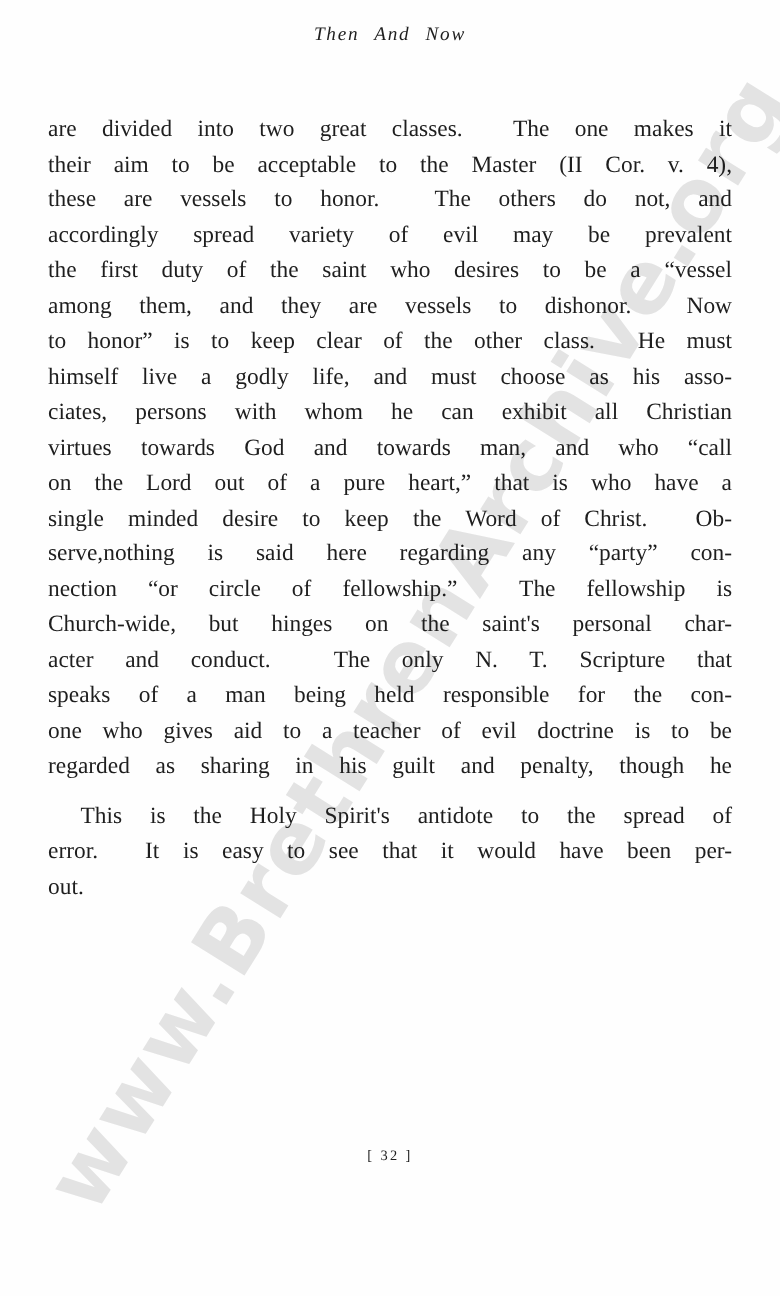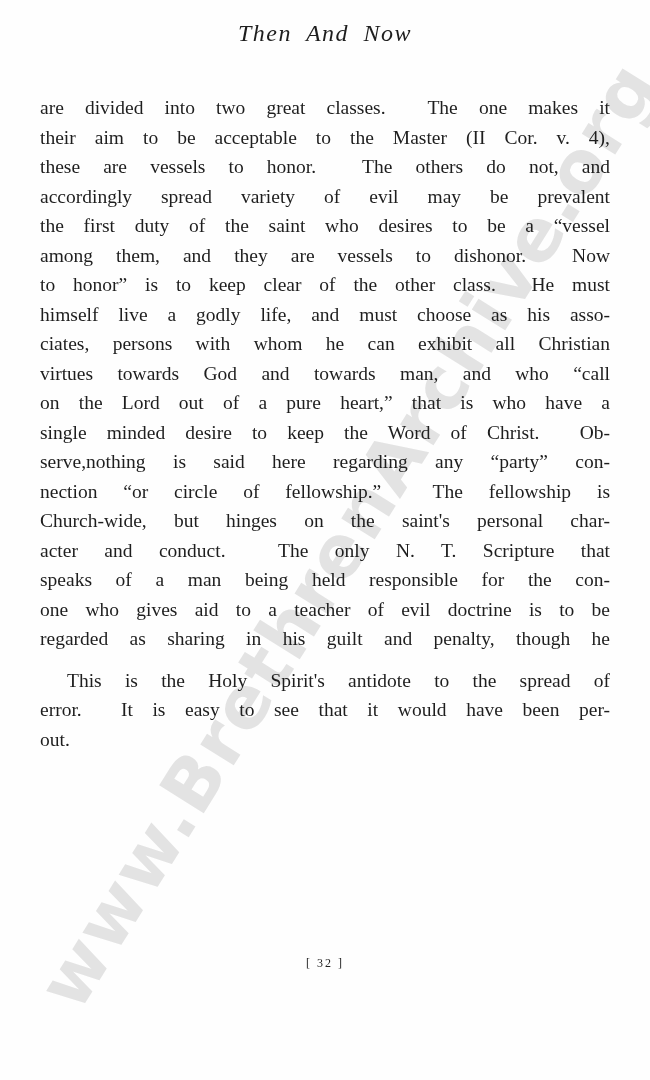--- a/index.html
+++ b/index.html
@@ -33,21 +33,21 @@
     z-index: 0;
     user-select: none;
   }
   .running-header {
     position: absolute;
     top: 20px;
     left: 0;
     width: 100%;
     text-align: center;
     font-style: italic;
-    font-size: 24px;
+    font-size: 16px;
     letter-spacing: 1.5px;
     word-spacing: 7px;
     z-index: 1;
   }
   .body-text {
     position: absolute;
     top: 81px;
     left: 28px;
     width: 594px;
     font-size: 19.5px;

